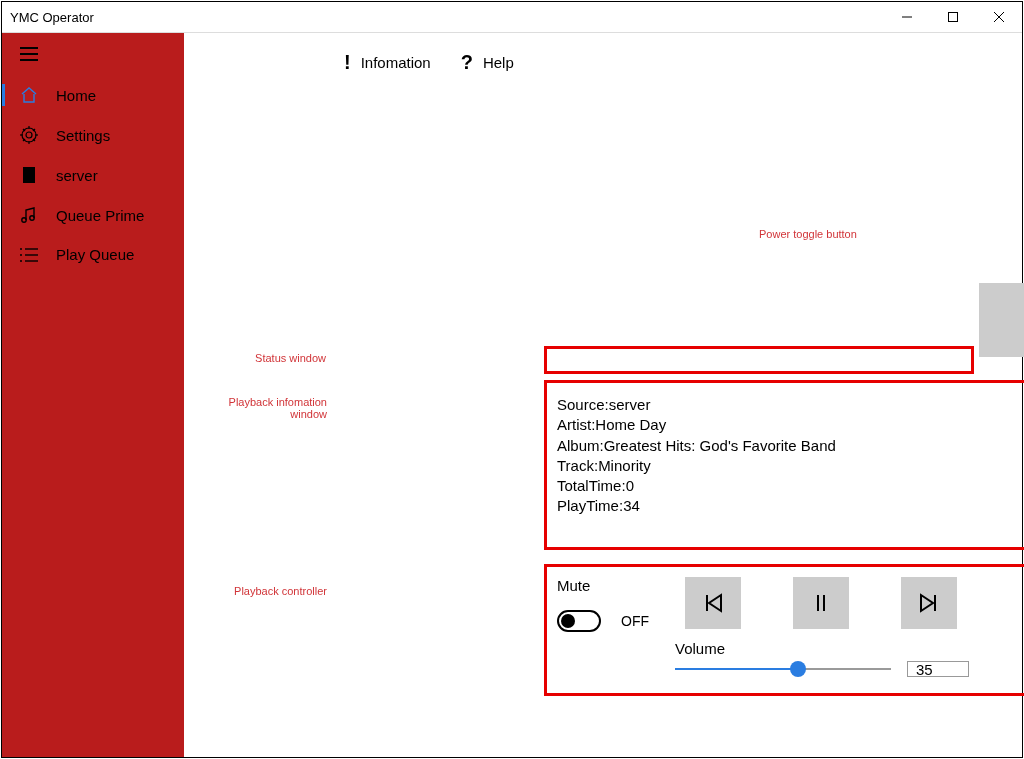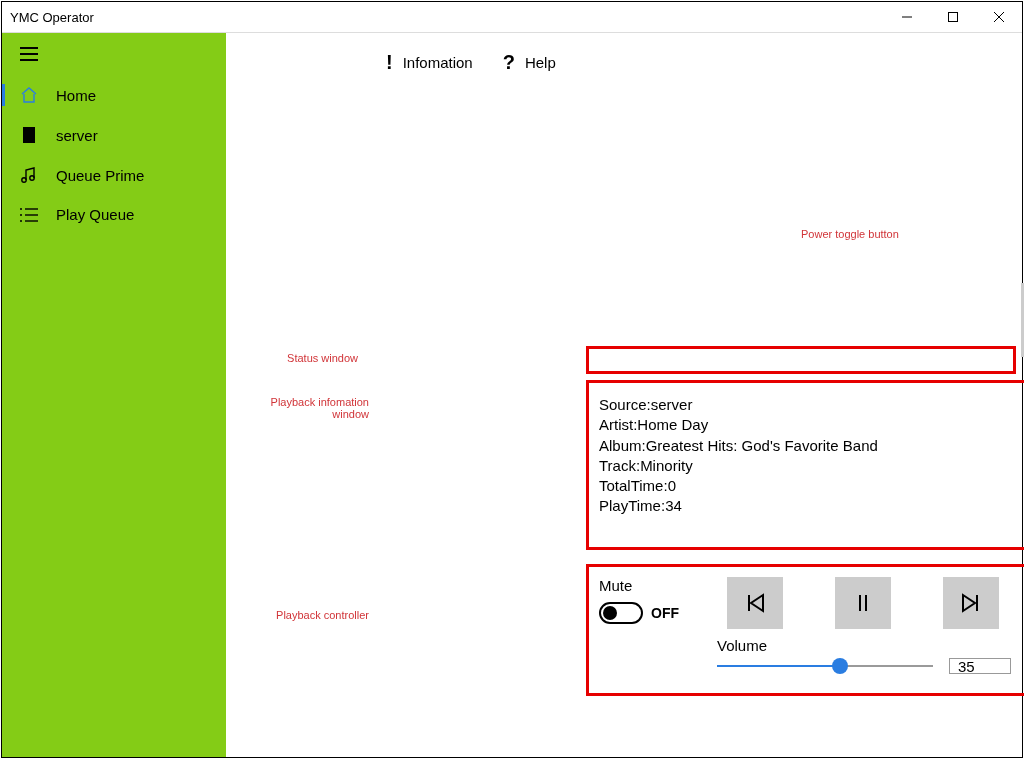--- a/index.html
+++ b/index.html
@@ -36,22 +36,22 @@
   }
   .win-btn svg { display:block; }
   .body {
     flex: 1;
     display: flex;
     border-top: 1px solid #ddd;
     position: relative;
   }
   
   .sidebar {
-    width: 224px;
-    background: #84cc16;
+    width: 182px;
+    background: #b91c1c;
     padding-top: 10px;
   }
   .hamburger {
     padding: 4px 18px 14px 18px;
   }
   .ham-lines {
     width: 18px; height: 14px;
     display:flex; flex-direction:column; justify-content:space-between;
   }
   .ham-lines div { height:2px; background:#000; }
@@ -119,21 +119,21 @@
   .playback-ctrl {
     position:absolute;
     left: 360px; top: 531px;
     width: 560px; height: 132px;
     border: 3px solid #e60000;
     padding: 10px 10px 0 10px;
   }
   .ctrl-row1 { display:flex; align-items:flex-start; }
   .mute-col { width:100px; }
   .lbl { font-size:15px; }
-  .toggle-row { display:flex; align-items:center; gap:8px; margin-top:8px;font-weight:bold; }
+  .toggle-row { display:flex; align-items:center; gap:20px; margin-top:16px; }
   .toggle {
     width: 44px; height: 22px; border: 2px solid #000; border-radius: 12px;
     position: relative; background:#fff;
   }
   .toggle .knob {
     position:absolute; left:2px; top:2px; width:14px; height:14px; border-radius:50%;
     background:#000;
   }
   .transport { display:flex; gap:52px; margin-left: 28px; }
   .tbtn {
@@ -198,20 +198,37 @@
         <div class="ind"></div>
         <div class="icon">
           <svg width="18" height="18" viewBox="0 0 18 18" fill="none" stroke="#2a7de1" stroke-width="1.4">
             <path d="M2 8 L9 2 L16 8"></path>
               <path d="M4 8 V16 H14 V8"></path>
           </svg>
         </div>
         <span class="label">Home</span>
       </div>
 
+      <div class="nav-item">
+        <div class="icon">
+          <svg width="18" height="18" viewBox="0 0 18 18" fill="none" stroke="#000" stroke-width="1.2">
+            <circle cx="9" cy="9" r="3"></circle>
+              <circle cx="9" cy="9" r="7"></circle>
+            <line x1="9" y1="0" x2="9" y2="3"></line>
+              <line x1="9" y1="15" x2="9" y2="18"></line>
+            <line x1="0" y1="9" x2="3" y2="9"></line>
+              <line x1="15" y1="9" x2="18" y2="9"></line>
+            <line x1="3" y1="3" x2="5" y2="5"></line>
+              <line x1="13" y1="13" x2="15" y2="15"></line>
+            <line x1="3" y1="15" x2="5" y2="13"></line>
+              <line x1="13" y1="5" x2="15" y2="3"></line>
+          </svg>
+        </div>
+        <span class="label">Settings</span>
+      </div>
 
       <div class="nav-item">
         <div class="icon">
           <svg width="14" height="18">
               <rect x="1" y="1" width="12" height="16" fill="#000"></rect>
             </svg>
         </div>
         <span class="label">server</span>
       </div>
 
@@ -248,26 +265,26 @@
           <span class="topnav-glyph">!</span>
           <span>Infomation</span>
         </div>
         <div class="topnav-item">
           <span class="topnav-glyph">?</span>
           <span>Help</span>
         </div>
       </div>
 
       <div class="ann" style="left:575px; top:195px;">Power toggle button</div>
-      <div class="ann" style="left:20px; top:319px; width:112px;">Status window</div>
+      <div class="ann" style="left:30px; top:319px; width:112px;">Status window</div>
       <div class="ann" style="left:15px; top:363px; width:128px;">
         <span>Playback infomation</span><br>
         <span>window</span>
       </div>
-      <div class="ann" style="left:15px; top:576px; width:128px;">Playback controller</div>
+      <div class="ann" style="left:15px; top:552px; width:128px;">Playback controller</div>
 
       <div class="power-btn">
         
       </div>
 
       <div class="status-win"></div>
 
       <div class="playback-info">
         <div><span>Source:</span><span>server</span></div>
         <div><span>Artist:</span><span>Home Day</span></div>

